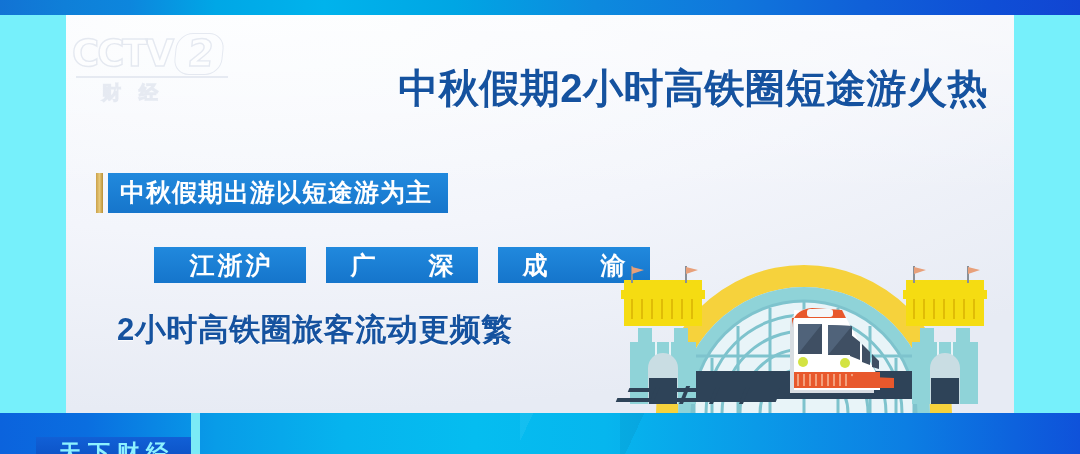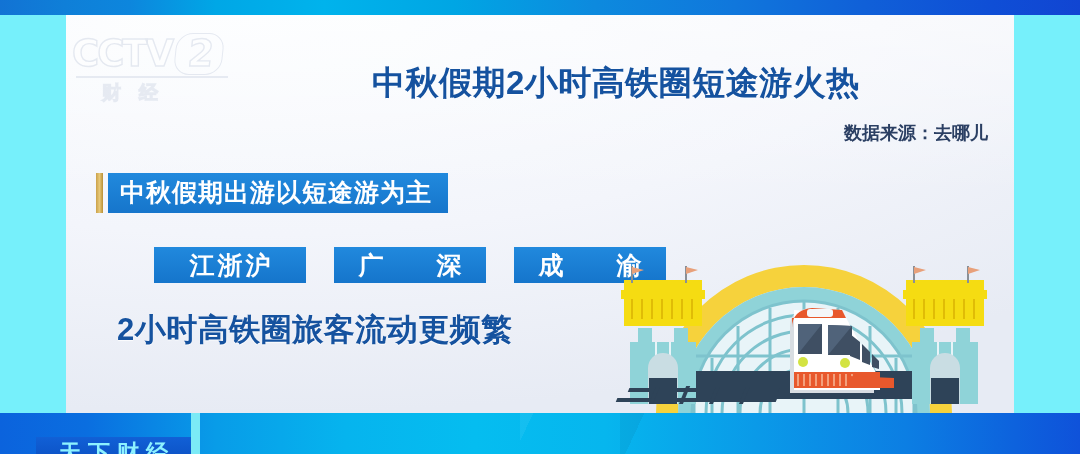--- a/index.html
+++ b/index.html
@@ -92,22 +92,22 @@
     font-family: "DejaVu Sans", sans-serif;
     font-size: 19px; font-weight: 700; letter-spacing: 18px;
     color: transparent;
     -webkit-text-stroke: 1.1px #d3dae7;
     margin-left: 30px;
   }
 
   
   .title {
     position: absolute; left: 306px; top: 46px;
-    width: 616px; 
-    font-size: 33px; font-weight: 700; letter-spacing: 0.5px;
+    width: 616px; text-align: right;
+    font-size: 40px; font-weight: 700; letter-spacing: 0.5px;
     color: #15529f;
     white-space: nowrap;
     text-shadow: 0 1px 1px rgba(255,255,255,0.9);
   }
   .source {
     position: absolute; left: 306px; top: 106px;
     width: 616px; text-align: right;
     font-size: 18px; font-weight: 600; color: #2b3f63;
     white-space: nowrap;
   }
@@ -126,21 +126,21 @@
     color: #ffffff;
     font-size: 25px; font-weight: 700; letter-spacing: 1px;
     padding: 4px 16px 6px 12px;
     white-space: nowrap;
     line-height: 30px;
   }
 
   
   .tags {
     position: absolute; left: 40px; top: 232px;
-    display: flex; gap: 28px; padding-left: 48px;
+    display: flex; gap: 20px; padding-left: 48px;
   }
   .tag {
     width: 152px; height: 36px;
     background: linear-gradient(to bottom,#2189dd,#1575cb);
     color: #ffffff;
     font-size: 25px; font-weight: 700;
     display: flex; align-items: center; justify-content: center;
     letter-spacing: 3px; text-indent: 3px;
     white-space: nowrap;
   }
@@ -191,21 +191,20 @@
 
   <div class="panel">
 
     <div class="logo">
       <div class="cctv-txt"><span>CCTV</span><span class="two">2</span></div>
       <div class="underline"></div>
       <div class="sub">财经</div>
     </div>
 
     <div class="title">中秋假期2小时高铁圈短途游火热</div>
-    <div class="source">数据来源：去哪儿</div>
 
     <div class="banner-row">
       <div class="gold-bar"></div>
       <div class="banner">中秋假期出游以短途游为主</div>
     </div>
 
     <div class="tags">
       <div class="tag">江浙沪</div>
       <div class="tag wide-space">广　深</div>
       <div class="tag wide-space">成　渝</div>

